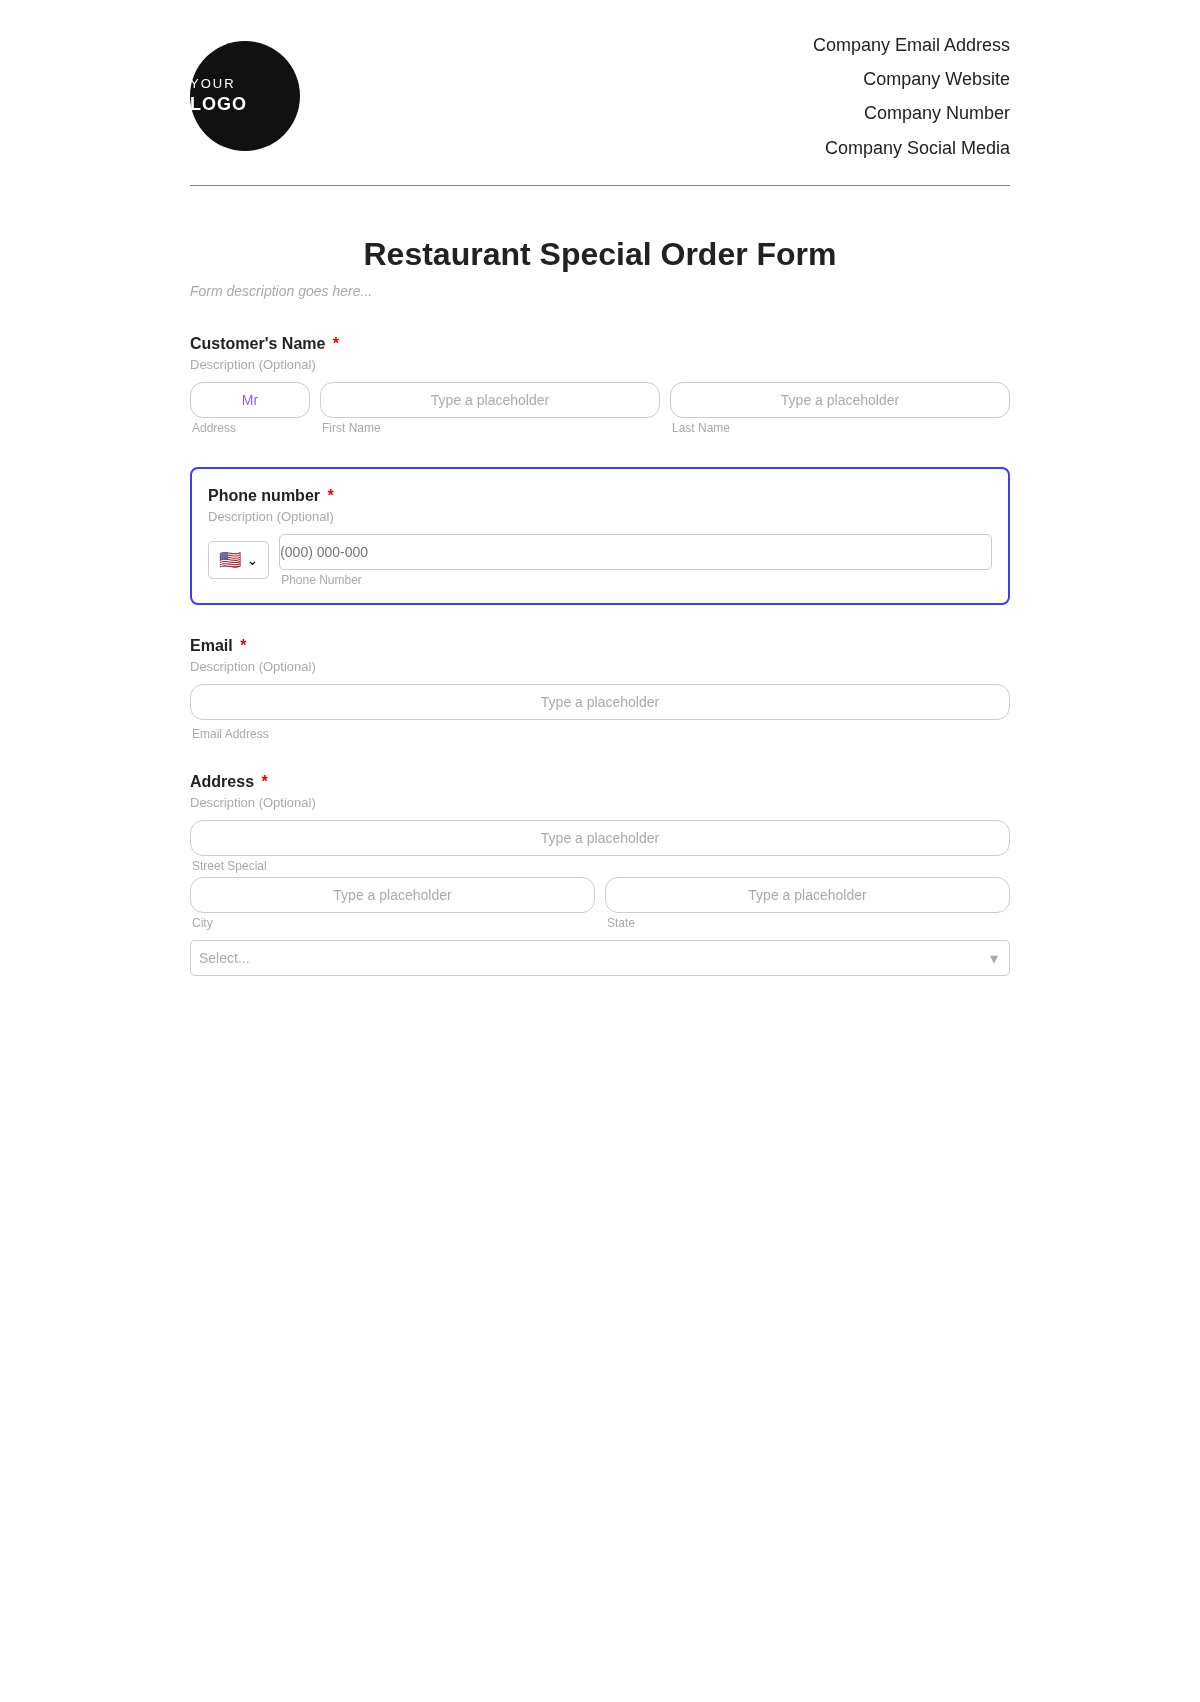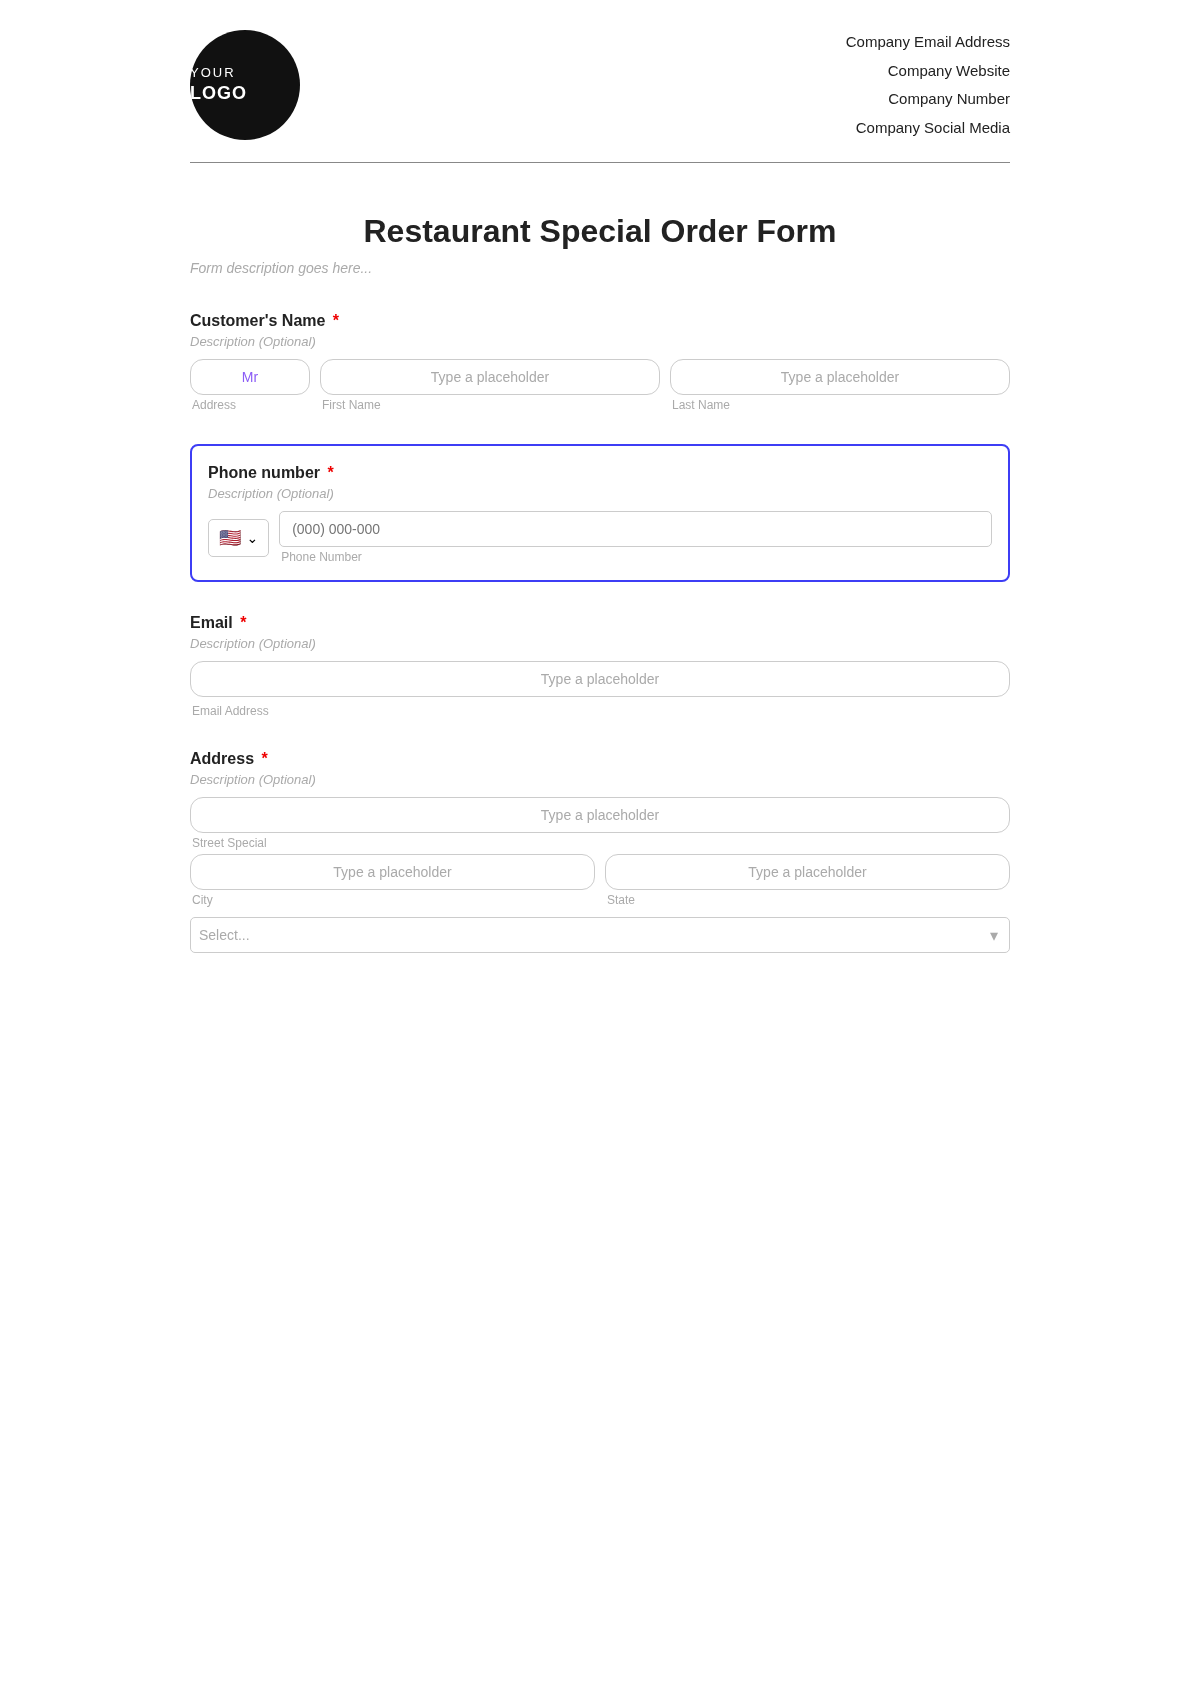--- a/index.html
+++ b/index.html
@@ -30,21 +30,21 @@
       color: #fff;
       font-size: 18px;
       font-weight: bold;
       letter-spacing: 1px;
       line-height: 1.3;
       text-align: center;
     }
     .logo-circle span { font-size: 13px; font-weight: normal; letter-spacing: 2px; }
     .company-info {
       text-align: right;
-      font-size: 15px;
+      font-size: 18px;
       color: #222;
       line-height: 1.9;
     }
     .divider {
       border: none;
       border-top: 1.5px solid #888;
       margin: 0 40px;
     }
 
     
@@ -78,21 +78,20 @@
     .field-label {
       font-size: 16px;
       font-weight: bold;
       margin-bottom: 4px;
     }
     .field-label .required {
       color: #e00;
       margin-left: 3px;
     }
     .field-desc {
-      font-style: italic;
       color: #aaa;
       font-size: 13px;
       margin-bottom: 10px;
     }
 
     
     .input-row {
       display: flex;
       gap: 10px;
       margin-bottom: 4px;
@@ -141,21 +140,21 @@
       white-space: nowrap;
     }
     .phone-flag-btn .flag {
       font-size: 18px;
     }
     .phone-input-wrap { flex: 1; }
     .phone-number-input {
       width: 100%;
       border: 1px solid #ccc;
       border-radius: 5px;
-      padding: 9px 12px;
+      padding: 9px 0;
       font-size: 14px;
       color: #555;
       background: #fff;
       outline: none;
     }
 
     
     .select-field {
       width: 100%;
       border: 1px solid #ccc;

